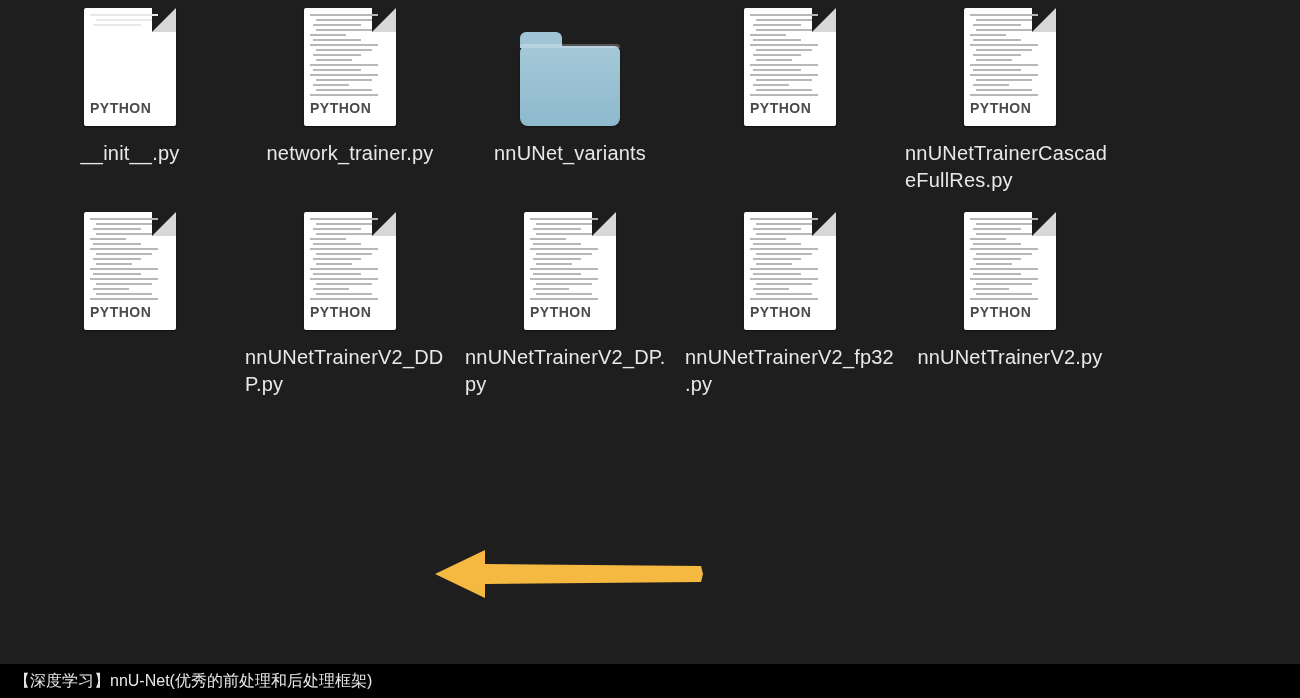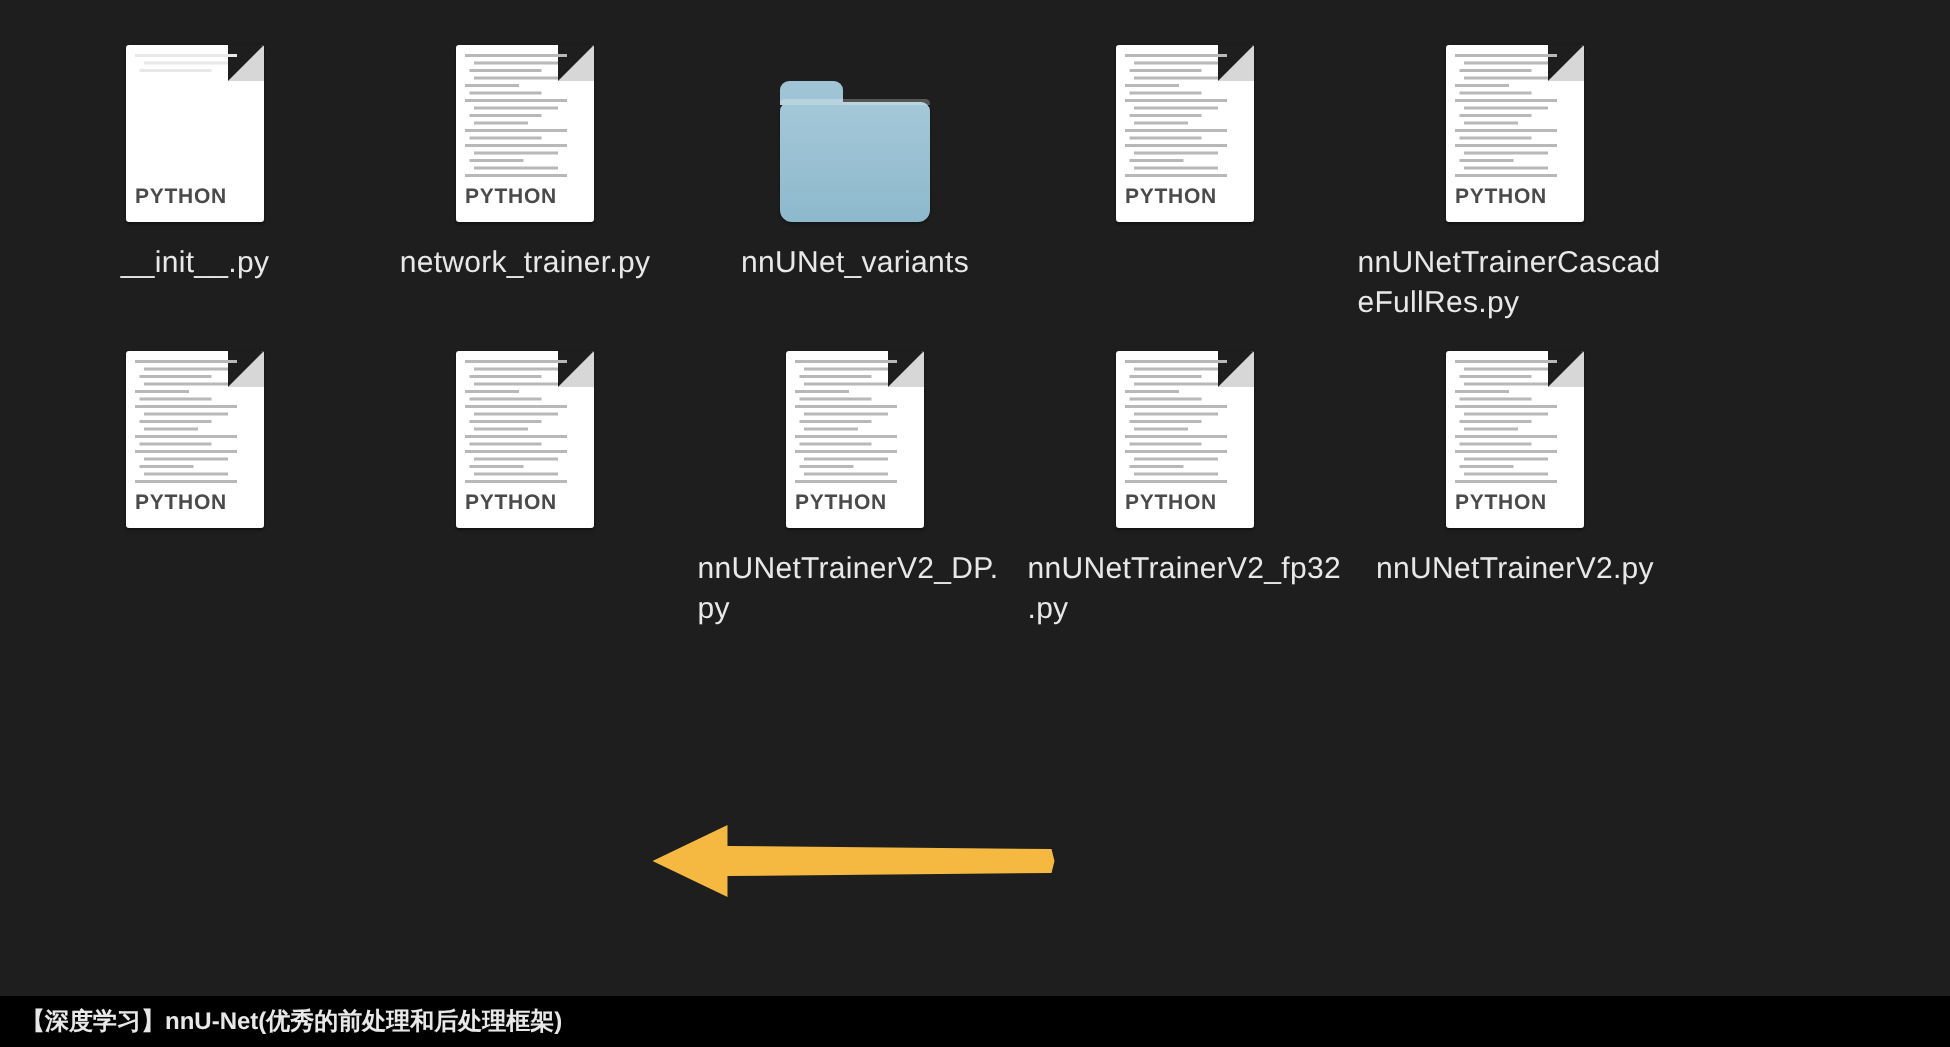--- a/index.html
+++ b/index.html
@@ -8,21 +8,21 @@
     height: 698px;
     background: #1e1e1e;
     font-family: -apple-system, "Helvetica Neue", Arial, sans-serif;
     overflow: hidden;
     position: relative;
   }
   .grid {
     display: grid;
     grid-template-columns: repeat(5, 220px);
     gap: 10px 0;
-    padding: 22px 20px;
+    padding: 0 20px;
     justify-content: start;
   }
   .item {
     display: flex;
     flex-direction: column;
     align-items: center;
     width: 220px;
     padding: 6px 2px 0 2px;
   }
   .icon-box {
@@ -144,21 +144,20 @@
     right: 0;
     bottom: 0;
     height: 34px;
     background: #000000;
     color: #e8e8e8;
     font-size: 16px;
     font-family: "Microsoft YaHei", "PingFang SC", sans-serif;
     display: flex;
     align-items: center;
     padding-left: 14px;
-    font-weight: bold;
   }
 </style>
 </head>
 <body>
 
 <div class="grid" id="grid">
     <div class="item">
       <div class="icon-box">
         <div class="pyfile blank">
           <div class="dogear"></div>
@@ -307,20 +306,21 @@
             <div></div>
             <div></div>
             <div></div>
             <div></div>
             <div></div>
             <div></div>
           </div>
           <div class="band">PYTHON</div>
         </div>
       </div>
+      <div class="label">nnUNetTrainerV2_DDP.py</div>
     </div>
     <div class="item">
       <div class="icon-box">
         <div class="pyfile">
           <div class="dogear"></div>
           <div class="textlines">
             <div></div>
             <div></div>
             <div></div>
             <div></div>

